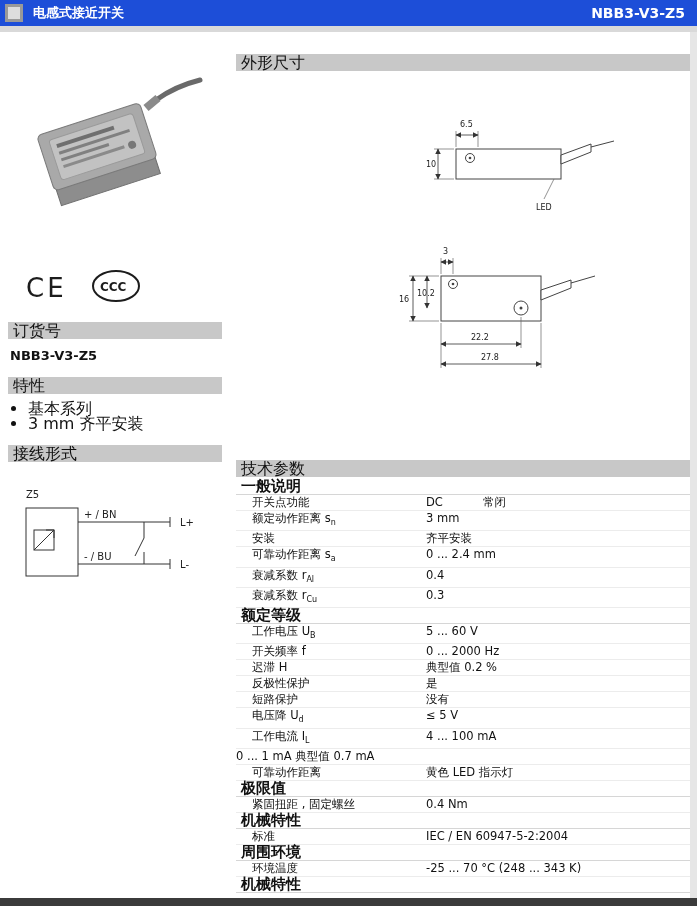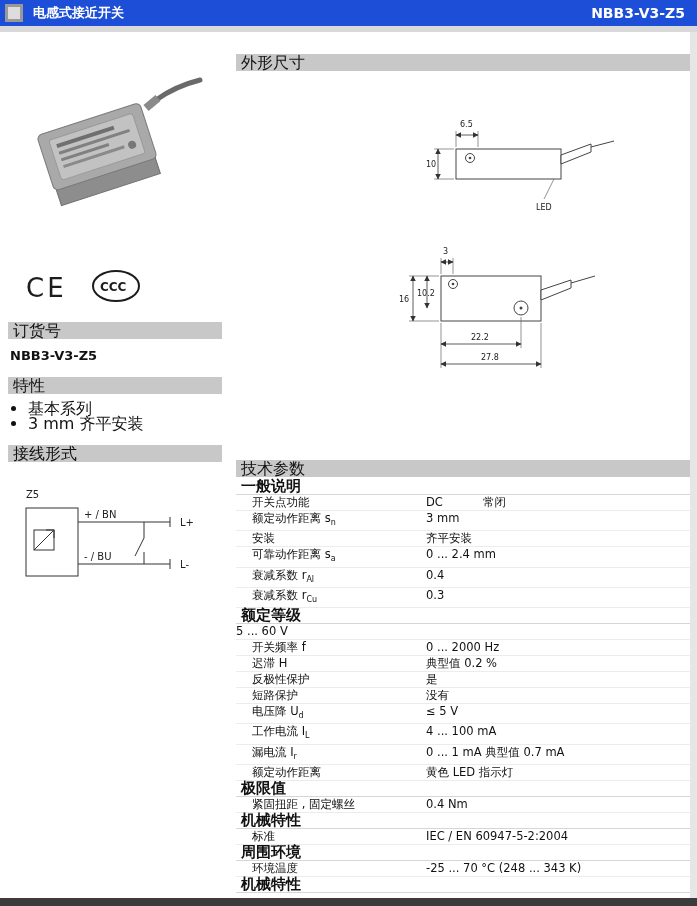--- a/index.html
+++ b/index.html
@@ -213,20 +213,21 @@
           <div class="trow">
             <div class="tlabel">衰减系数 r<sub>Al</sub></div>
             <div class="tvalue">0.4</div>
           </div>
           <div class="trow">
             <div class="tlabel">衰减系数 r<sub>Cu</sub></div>
             <div class="tvalue">0.3</div>
           </div>
           <div class="tgroup">额定等级</div>
           <div class="trow">
+            <div class="tlabel">工作电压  U<sub>B</sub></div>
             <div class="tvalue">5 ... 60 V</div>
           </div>
           <div class="trow">
             <div class="tlabel">开关频率 f</div>
             <div class="tvalue">0 ... 2000 Hz</div>
           </div>
           <div class="trow">
             <div class="tlabel">迟滞 H</div>
             <div class="tvalue">典型值 0.2 %</div>
           </div>
@@ -240,25 +241,24 @@
           </div>
           <div class="trow">
             <div class="tlabel">电压降  U<sub>d</sub></div>
             <div class="tvalue">≤ 5 V</div>
           </div>
           <div class="trow">
             <div class="tlabel">工作电流  I<sub>L</sub></div>
             <div class="tvalue">4 ... 100 mA</div>
           </div>
           <div class="trow">
-            <div class="tlabel">漏电流 I<sub>r</sub></div>
             <div class="tvalue">0 ... 1 mA 典型值 0.7 mA</div>
           </div>
           <div class="trow">
-            <div class="tlabel">额定动作距离</div>
+            <div class="tlabel">可靠动作距离</div>
             <div class="tvalue">黄色 LED 指示灯</div>
           </div>
           <div class="tgroup">极限值</div>
           <div class="trow">
             <div class="tlabel">紧固扭距 , 固定螺丝</div>
             <div class="tvalue">0.4 Nm</div>
           </div>
           <div class="tgroup">机械特性</div>
           <div class="trow">
             <div class="tlabel">标准</div>

